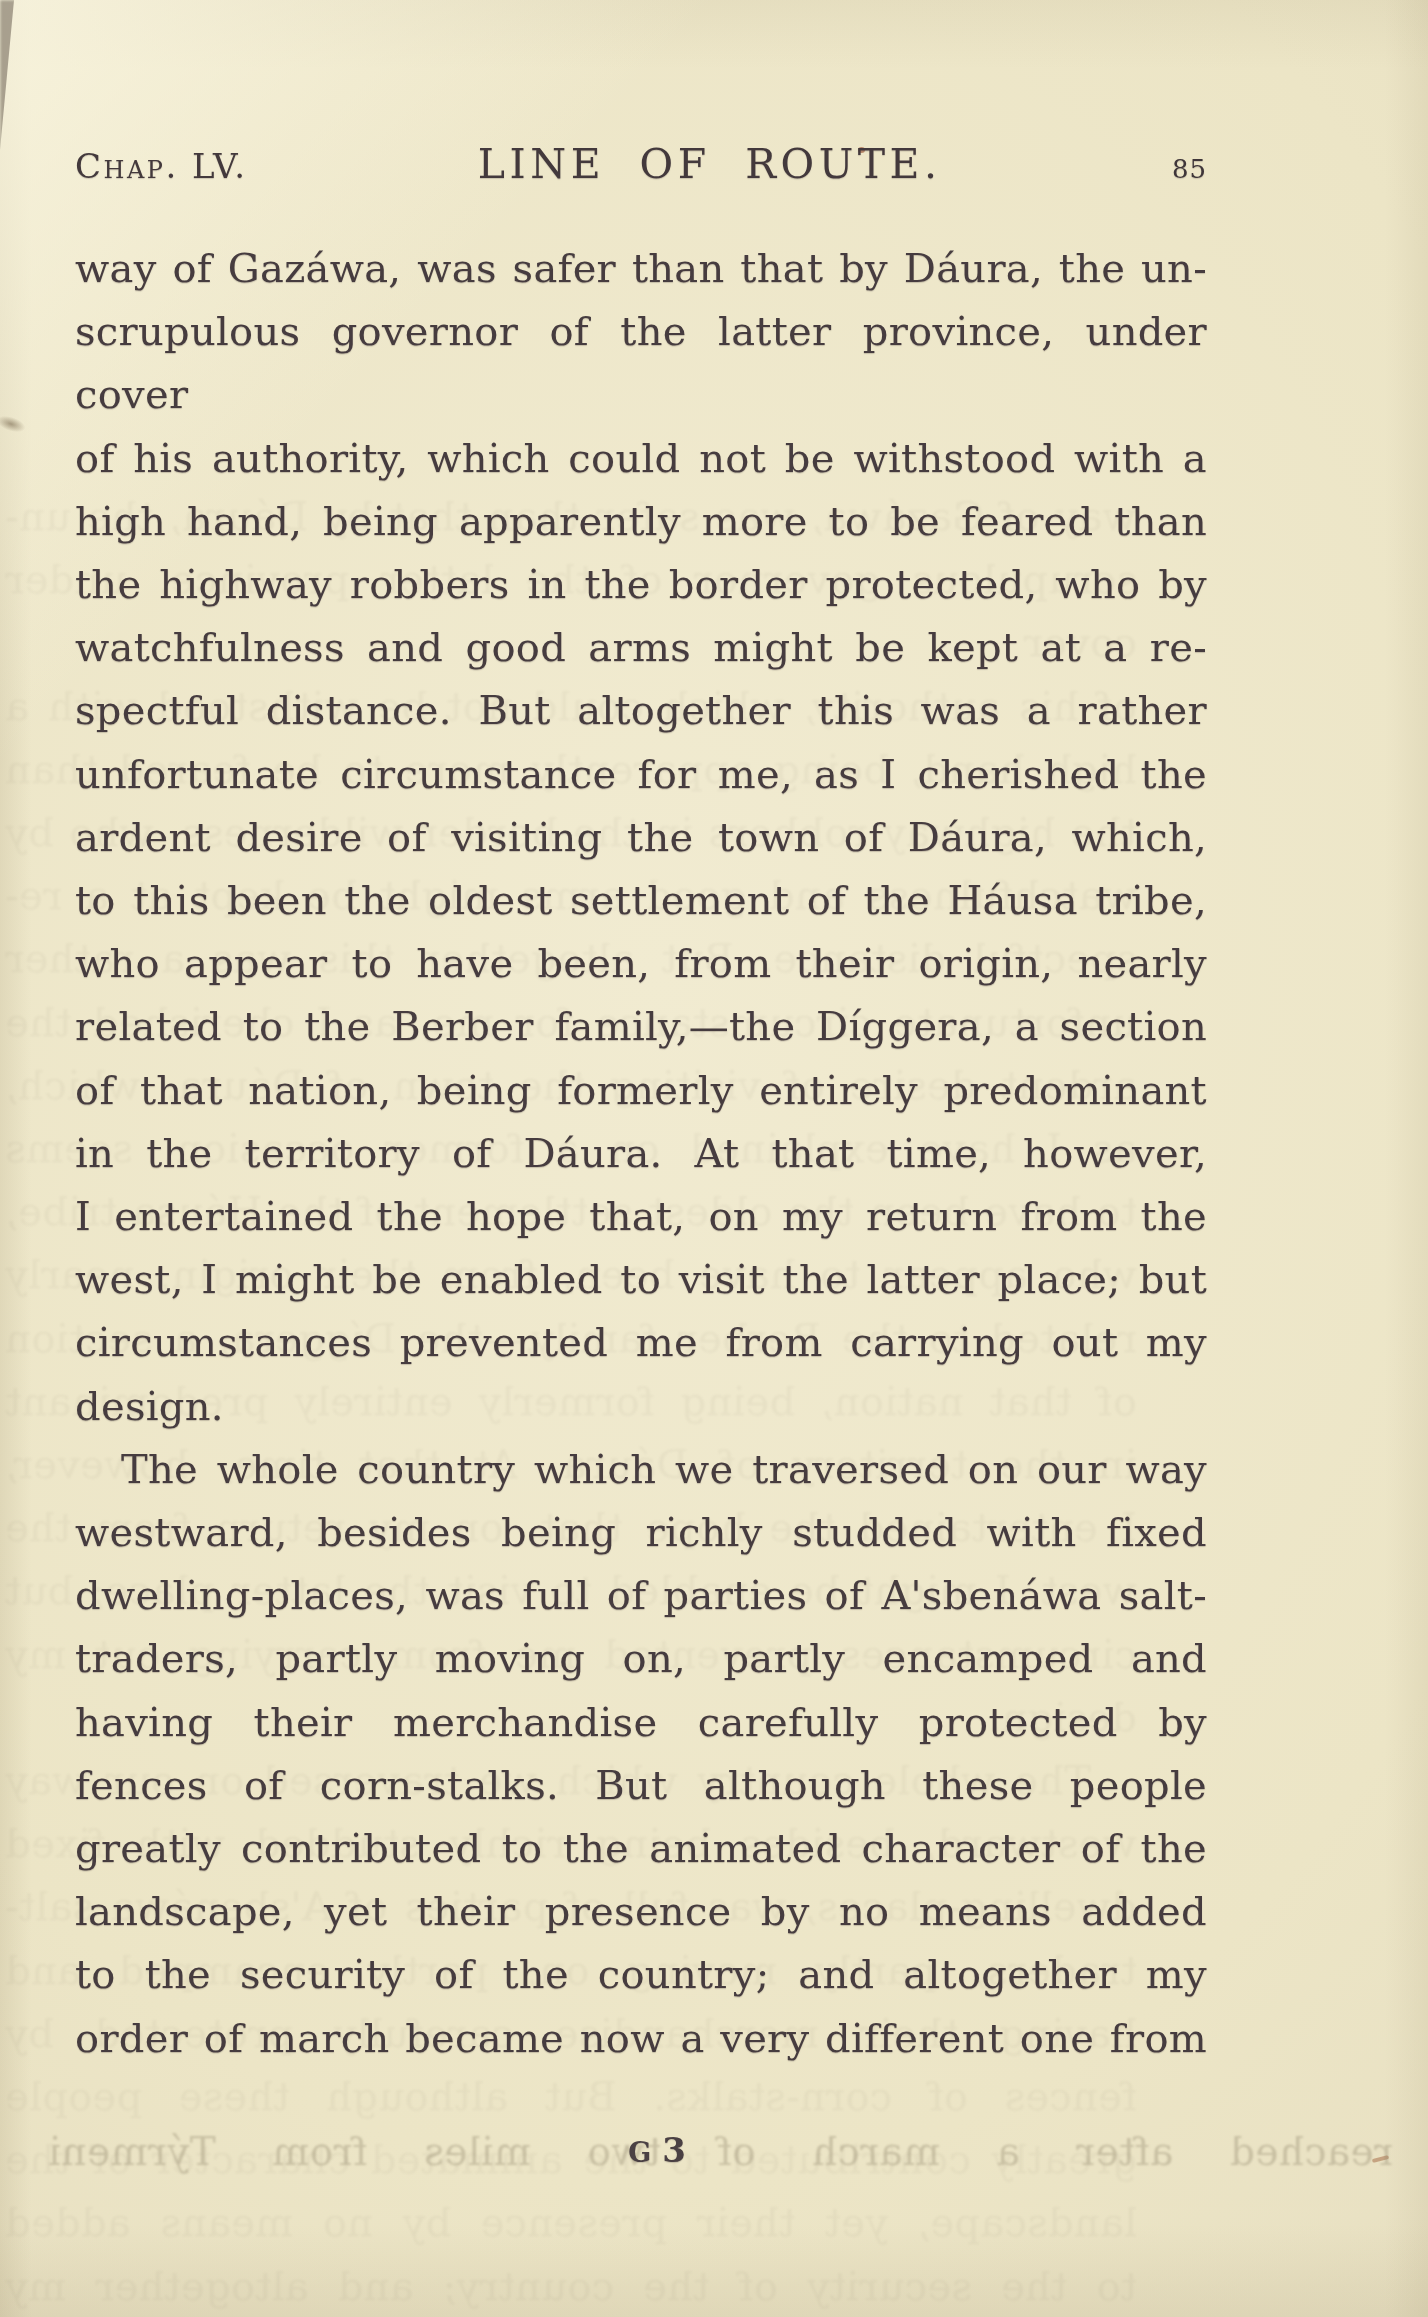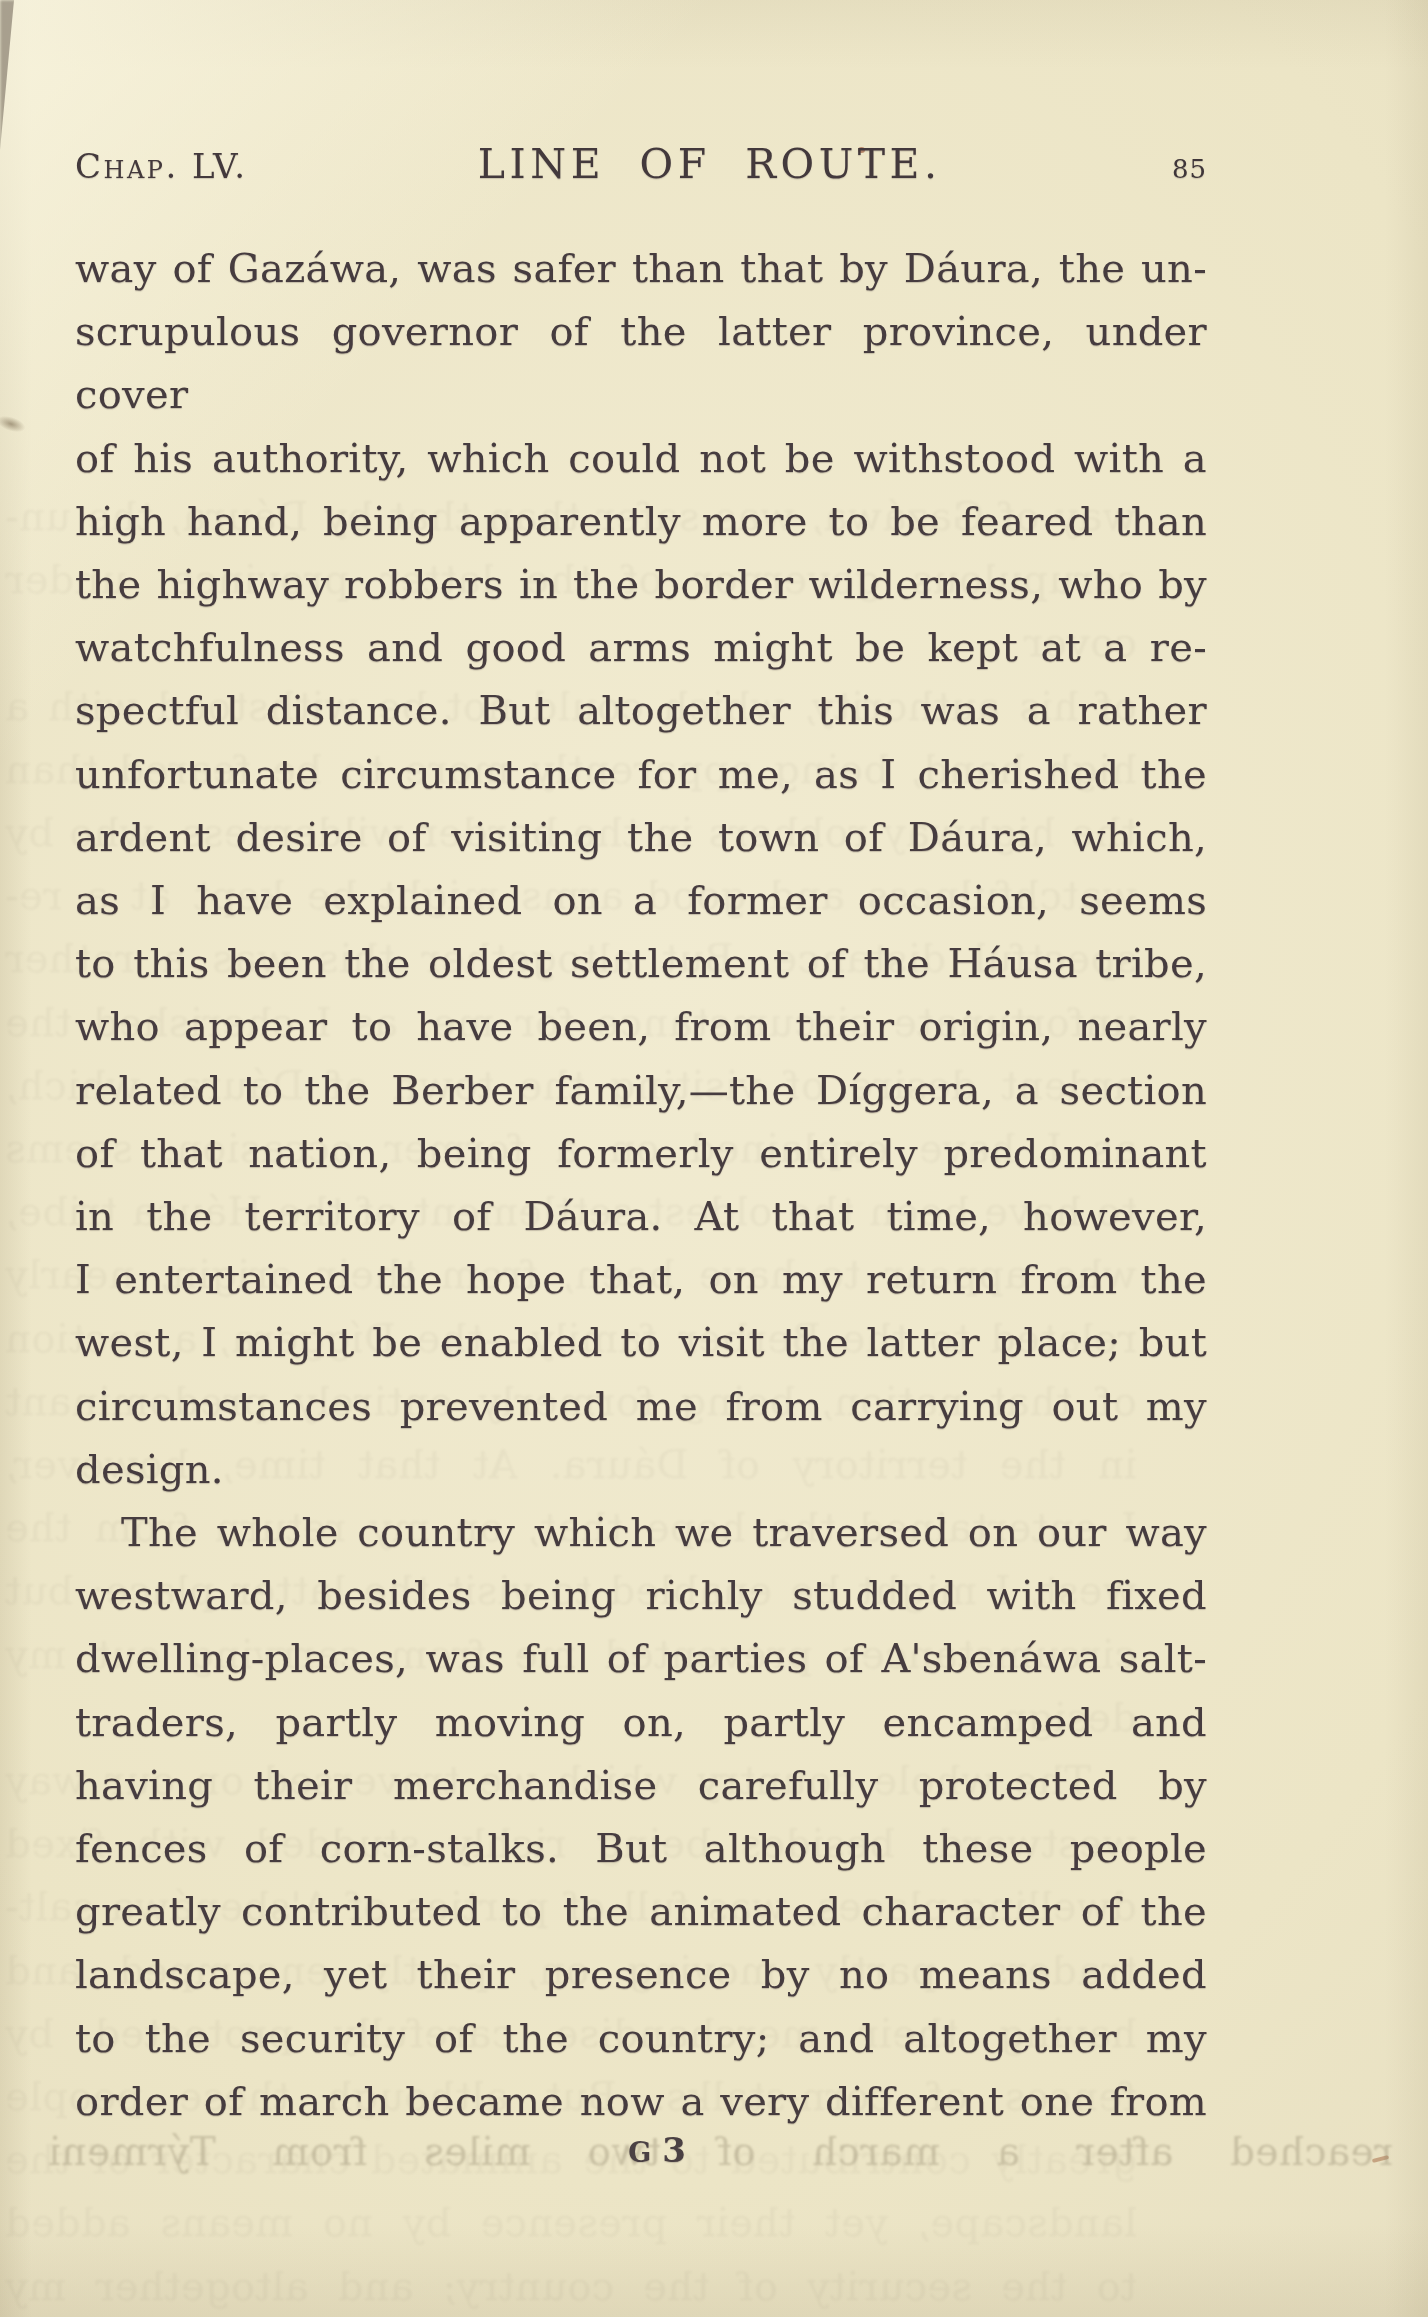--- a/index.html
+++ b/index.html
@@ -157,26 +157,25 @@
     <span class="running-title">LINE OF ROUTE.</span>
     <span class="page-number">85</span>
   </div>
 
   <div class="body-text" id="body-text">
       <div>
         <div class="line">way of Gazáwa, was safer than that by Dáura, the un-</div>
         <div class="line">scrupulous governor of the latter province, under cover</div>
         <div class="line">of his authority, which could not be withstood with a</div>
         <div class="line">high hand, being apparently more to be feared than</div>
-        <div class="line">the highway robbers in the border wilderness, who by</div>
+        <div class="line">the highway robbers in the border protected, who by</div>
         <div class="line">watchfulness and good arms might be kept at a re-</div>
         <div class="line">spectful distance. But altogether this was a rather</div>
         <div class="line">unfortunate circumstance for me, as I cherished the</div>
         <div class="line">ardent desire of visiting the town of Dáura, which,</div>
-        <div class="line">as I have explained on a former occasion, seems</div>
         <div class="line">to this been the oldest settlement of the Háusa tribe,</div>
         <div class="line">who appear to have been, from their origin, nearly</div>
         <div class="line">related to the Berber family,—the Díggera, a section</div>
         <div class="line">of that nation, being formerly entirely predominant</div>
         <div class="line">in the territory of Dáura. At that time, however,</div>
         <div class="line">I entertained the hope that, on my return from the</div>
         <div class="line">west, I might be enabled to visit the latter place; but</div>
         <div class="line">circumstances prevented me from carrying out my</div>
         <div class="line flush-left">design.</div>
       </div>

